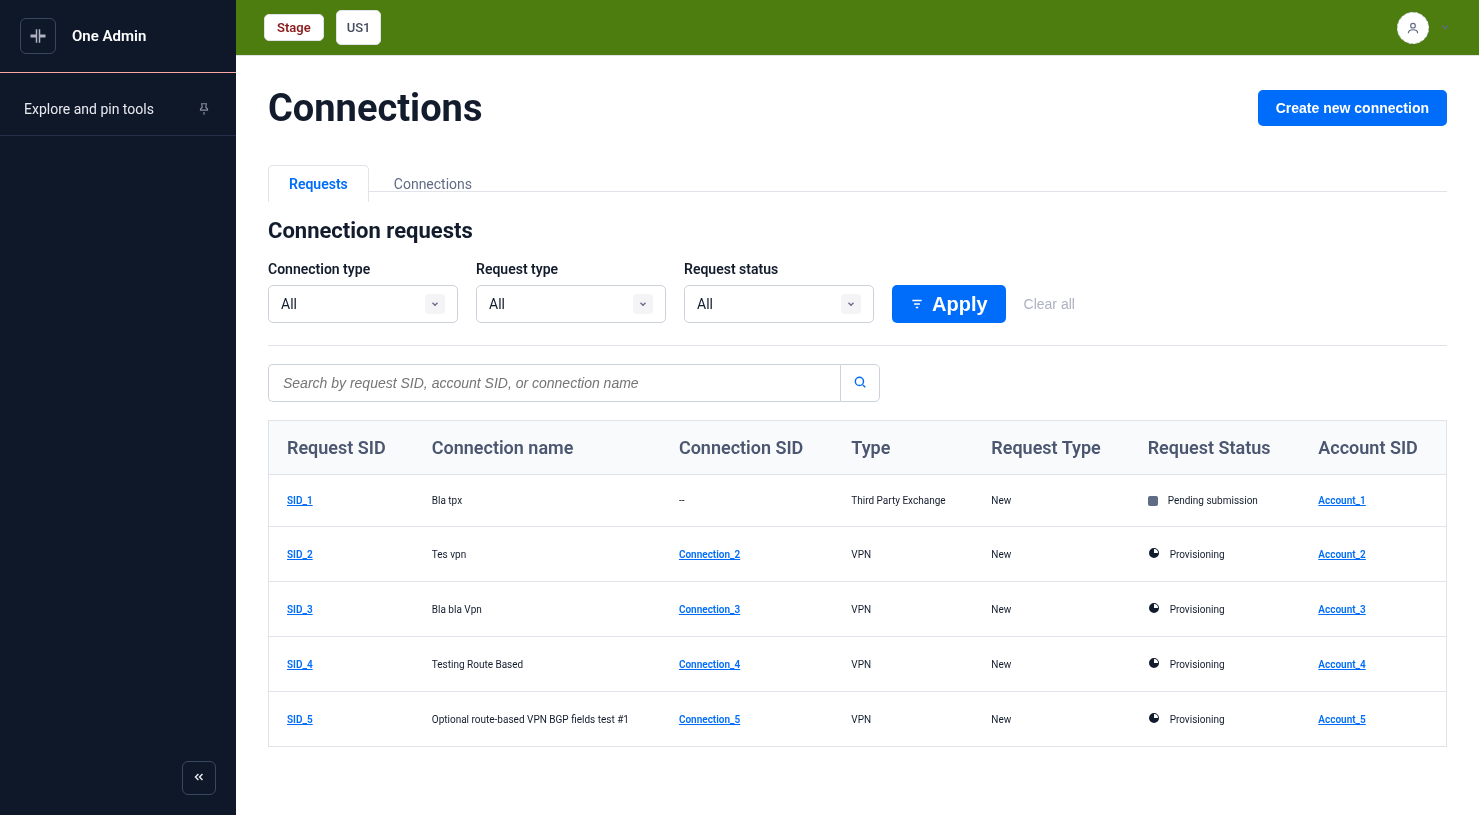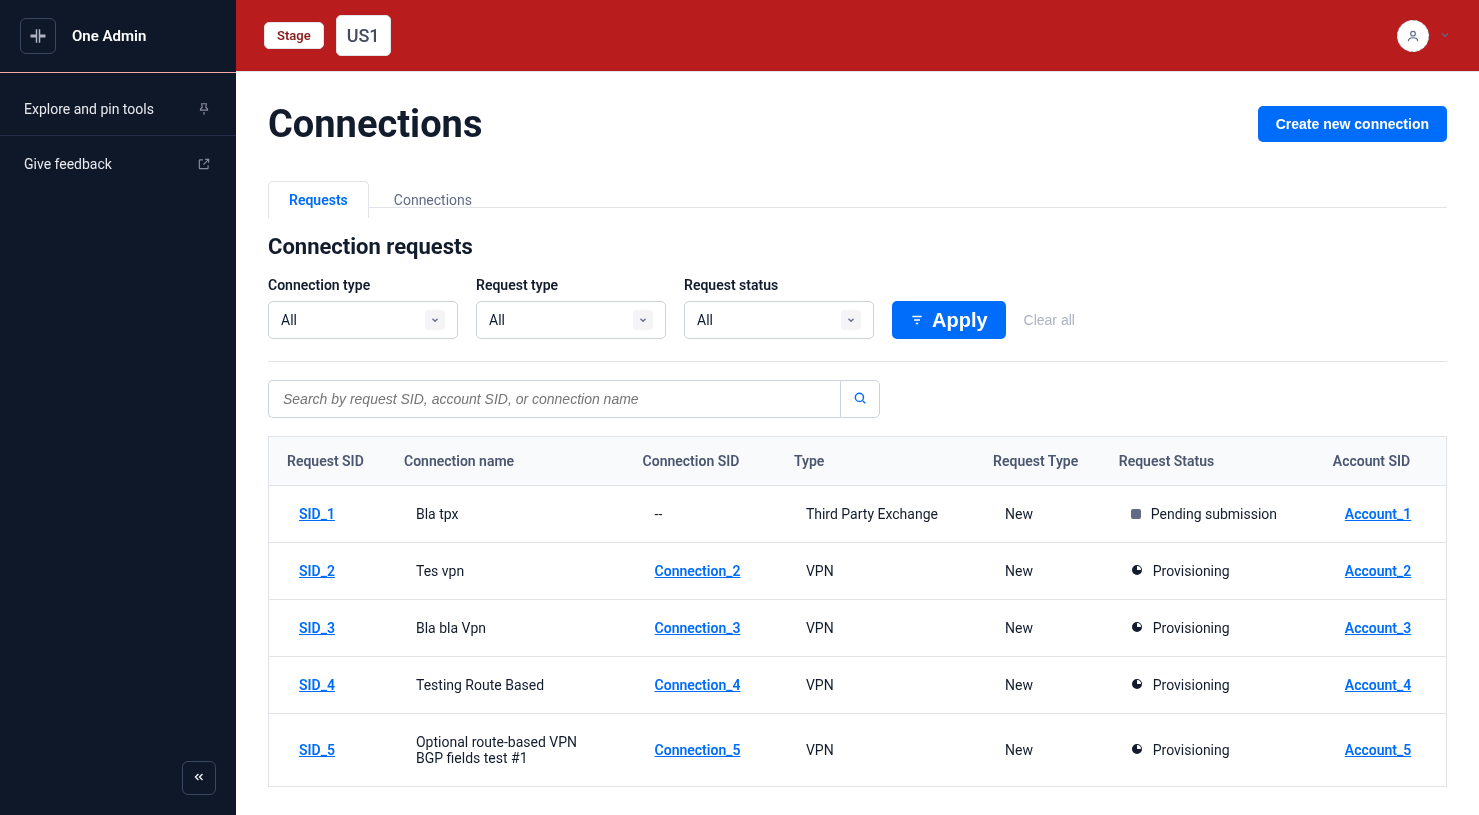--- a/index.html
+++ b/index.html
@@ -88,43 +88,43 @@
     .main {
       flex: 1;
       display: flex;
       flex-direction: column;
       height: 100%;
       overflow: hidden;
     }
 
     
     .topbar {
-      height: 72px;
+      height: 56px;
       border-bottom: 1px solid #e1e3ea;
-      background: #b91c1c;
+      background: #4d7c0f;
       display: flex;
       align-items: center;
       padding: 0 28px;
       gap: 12px;
     }
     .env-badge {
       padding: 5px 12px;
       border: 1px solid #e1e3ea;
       border-radius: 5px;
       background: #fff;
       font-size: 13px;
       font-weight: 600;
       color: #8a1c1c;
     }
     .region-badge {
       padding: 9px 10px;
       border: 1px solid #e1e3ea;
       border-radius: 5px;
       background: #fff;
-      font-size: 18px;
+      font-size: 13px;
       font-weight: 500;
       color: #444b5e;
     }
     .topbar-spacer { flex: 1; }
     .search-wrap {
       display: flex;
       align-items: center;
       border: 1px solid #606b85;
       border-radius: 5px;
       background: #fff;
@@ -320,30 +320,30 @@
 
     
     table {
       width: 100%;
       border-collapse: collapse;
       border: 1px solid #e1e3ea;
     }
     thead th {
       text-align: left;
       font-weight: 600;
-      font-size: 14px;
+      font-size: 18px;
       color: #4b5671;
       padding: 16px 18px;
       background: #f9fafb;
       border-bottom: 1px solid #e1e3ea;
     }
     tbody td {
-      padding: 20px 30px;
+      padding: 20px 18px;
       border-bottom: 1px solid #e1e3ea;
-      font-size: 14px;
+      font-size: 10px;
       color: #121c2d;
       vertical-align: middle;
     }
     a.link {
       color: #006dfa;
       font-weight: 600;
       text-decoration: underline;
     }
     .status-cell {
       display: flex;
@@ -376,28 +376,20 @@
     </div>
     <div class="brand-name">One Admin</div>
   </div>
 
   <div class="sidebar-items">
     <div class="sidebar-item">
       <span>Explore and pin tools</span>
       <span class="sidebar-icon">
         <svg width="14" height="14" viewBox="0 0 24 24" fill="none" stroke="#aeb2c1" stroke-width="2">
           <path d="M12 17v5M8 3h8l-1 6 3 3v2H6v-2l3-3-1-6z"></path>
-        </svg>
-      </span>
-    </div>
-    <div class="sidebar-item">
-      <span>Give feedback</span>
-      <span class="sidebar-icon">
-        <svg width="14" height="14" viewBox="0 0 24 24" fill="none" stroke="#aeb2c1" stroke-width="2">
-          <path d="M14 4h6v6M20 4l-9 9M19 14v5a1 1 0 0 1-1 1H5a1 1 0 0 1-1-1V6a1 1 0 0 1 1-1h5"></path>
         </svg>
       </span>
     </div>
   </div>
 
   <button class="collapse-btn">
     <span>
       <svg width="14" height="14" viewBox="0 0 24 24" fill="none" stroke="#e8eaf0" stroke-width="2.5">
         <path d="M11 17l-5-5 5-5M18 17l-5-5 5-5"></path>
       </svg>

